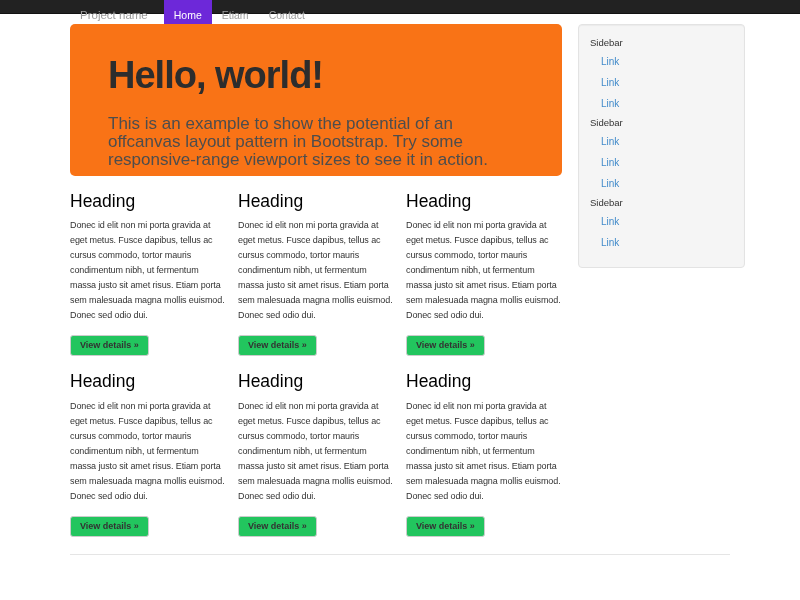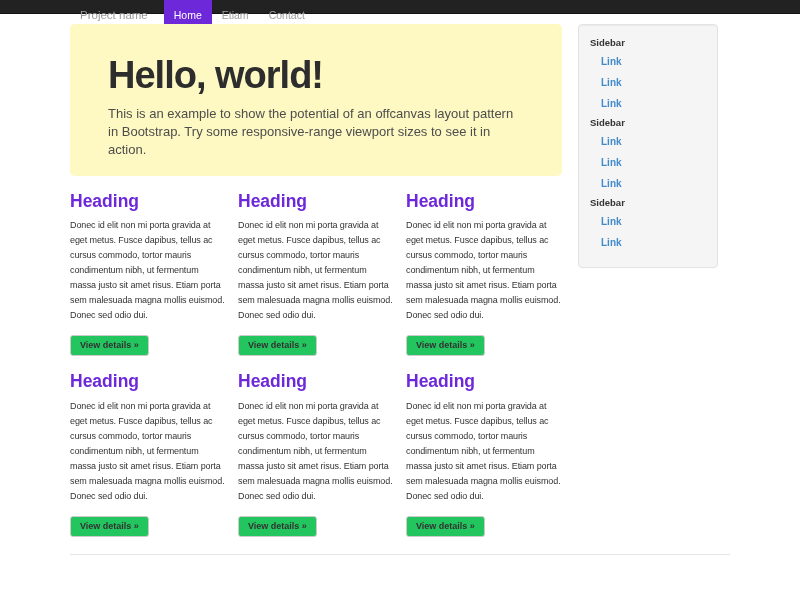--- a/index.html
+++ b/index.html
@@ -36,54 +36,54 @@
     line-height: 30px;
     padding: 0 10px;
     cursor: pointer;
   }
   .nav-item.active { background: #6d28d9; color: #fff; }
 
   
   .container { width: 660px; margin: 0 auto; }
   .main-flex { display: flex; gap: 16px; align-items: flex-start; }
   .content-col { width: 492px; flex: none; }
-  .sidebar-col { width: 140px; flex: none; font-weight: bold; }
+  .sidebar-col { width: 167px; flex: none; }
 
   
   .jumbotron {
     margin-top: 10px;
-    background: #fef9c3;
+    background: #f97316;
     border-radius: 5px;
     padding: 32px 38px 30px;
     height: 152px;
   }
   .jumbotron h1 {
     margin: 0;
     font-size: 38px;
     font-weight: bold;
     letter-spacing: -1px;
     line-height: 1;
     color: #2d2d2d;
   }
   .jumbotron p {
-    margin: 11px 0 0;
-    font-size: 13px;
+    margin: 21px 0 0;
+    font-size: 17px;
     line-height: 18px;
     color: #4d4d4d;
     max-width: 432px;
   }
 
   
   .cards-row { display: flex; gap: 12px; }
   .card { flex: 1; min-width: 0; }
   .card h2 {
     margin: 16px 0 7px;
     font-size: 17.5px;
-    font-weight: bold;
-    color: #6d28d9;
+    font-weight: normal;
+    color: #000000;
     line-height: 1.1;
   }
   .card p {
     margin: 0 0 11px;
     font-size: 9px;
     line-height: 15px;
     letter-spacing: -0.1px;
     color: #333;
   }
   .btn {

